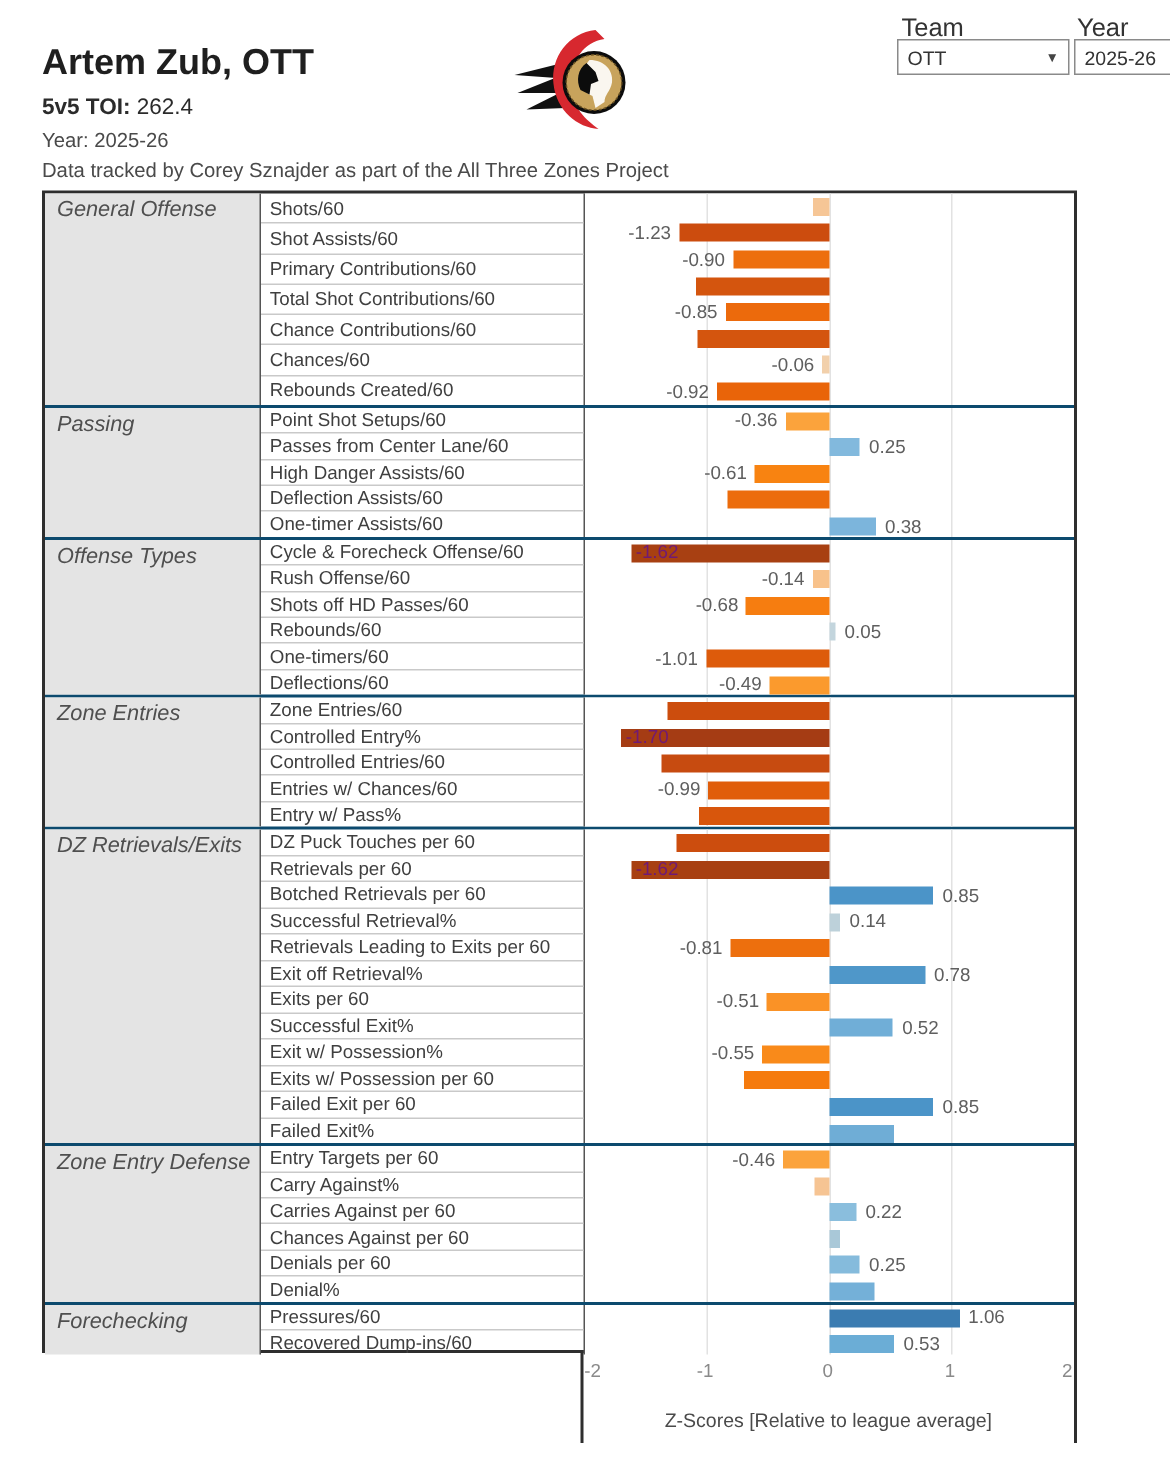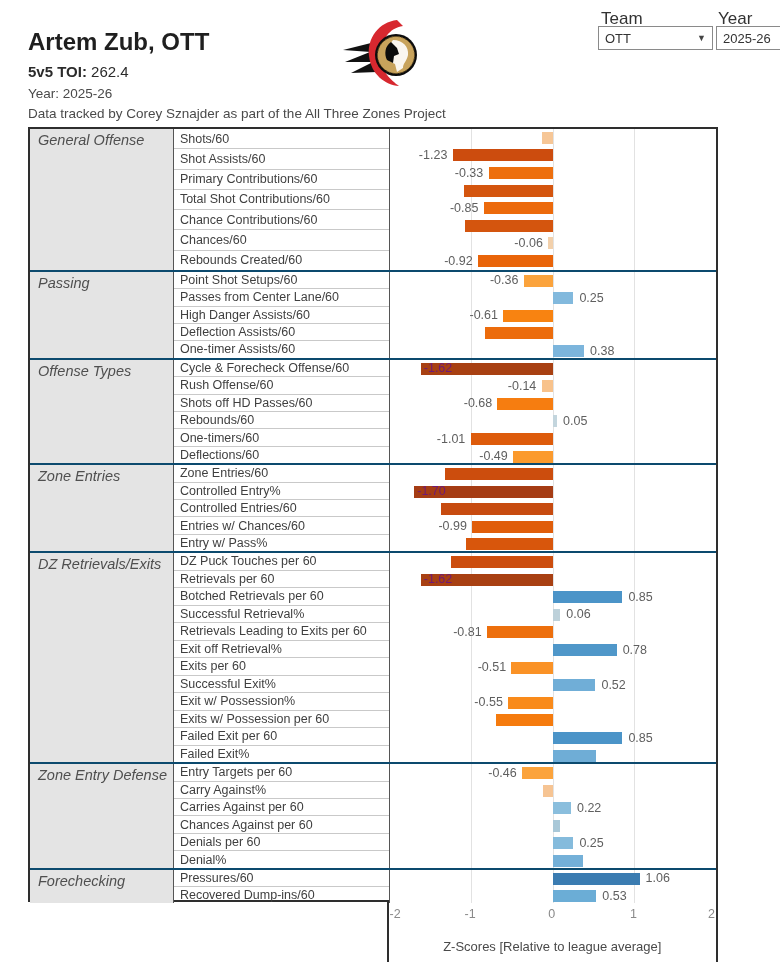--- a/index.html
+++ b/index.html
@@ -95,21 +95,21 @@
           <div class="metric-row">Rebounds Created/60</div>
         </div>
         <div class="chart-col">
           <div class="gridline" style="left: 81.125px;"></div>
           <div class="gridline" style="left: 162.75px;"></div>
           <div class="gridline" style="left: 244.375px;"></div>
           <div class="zbar" style="left: 152.639px; width: 10.6112px; top: 2.9px; background: rgb(246, 198, 150);"></div>
           <div class="zbar" style="left: 62.8513px; width: 100.399px; top: 20.49px; background: rgb(204, 76, 14);"></div>
           <span class="zlabel" style="top: 19.09px; line-height: 14px; right: 268.649px;">-1.23</span>
           <div class="zbar" style="left: 98.7662px; width: 64.4838px; top: 38.08px; background: rgb(237, 111, 14);"></div>
-          <span class="zlabel" style="top: 36.68px; line-height: 14px; right: 232.734px;">-0.33</span>
+          <span class="zlabel" style="top: 36.68px; line-height: 14px; right: 232.734px;">-0.90</span>
           <div class="zbar" style="left: 74.2787px; width: 88.9712px; top: 55.67px; background: rgb(212, 85, 14);"></div>
           <div class="zbar" style="left: 93.8687px; width: 69.3812px; top: 73.26px; background: rgb(236, 106, 12);"></div>
           <span class="zlabel" style="top: 71.86px; line-height: 14px; right: 237.631px;">-0.85</span>
           <div class="zbar" style="left: 75.095px; width: 88.155px; top: 90.85px; background: rgb(212, 85, 14);"></div>
           <div class="zbar" style="left: 158.352px; width: 4.8975px; top: 108.44px; background: rgb(242, 208, 171);"></div>
           <span class="zlabel" style="top: 107.04px; line-height: 14px; right: 173.148px;">-0.06</span>
           <div class="zbar" style="left: 88.155px; width: 75.095px; top: 126.03px; background: rgb(233, 100, 9);"></div>
           <span class="zlabel" style="top: 124.63px; line-height: 14px; right: 243.345px;">-0.92</span>
         </div>
       </div>
@@ -206,21 +206,21 @@
         <div class="chart-col">
           <div class="gridline" style="left: 81.125px;"></div>
           <div class="gridline" style="left: 162.75px;"></div>
           <div class="gridline" style="left: 244.375px;"></div>
           <div class="zbar" style="left: 61.2188px; width: 102.031px; top: 2.9px; background: rgb(204, 77, 14);"></div>
           <div class="zbar" style="left: 31.0175px; width: 132.232px; top: 20.49px; background: rgb(168, 64, 18);"></div>
           <span class="zlabel inside" style="top: 19.09px; line-height: 14px; left: 34.0175px;">-1.62</span>
           <div class="zbar" style="left: 163.25px; width: 69.3812px; top: 38.08px; background: rgb(75, 148, 200);"></div>
           <span class="zlabel" style="top: 36.68px; line-height: 14px; left: 238.631px;">0.85</span>
           <div class="zbar" style="left: 163.25px; width: 7.34625px; top: 55.67px; background: rgb(189, 209, 218);"></div>
-          <span class="zlabel" style="top: 54.27px; line-height: 14px; left: 176.596px;">0.06</span>
+          <span class="zlabel" style="top: 54.27px; line-height: 14px; left: 176.596px;">0.14</span>
           <div class="zbar" style="left: 97.1337px; width: 66.1162px; top: 73.26px; background: rgb(237, 111, 13);"></div>
           <span class="zlabel" style="top: 71.86px; line-height: 14px; right: 234.366px;">-0.81</span>
           <div class="zbar" style="left: 163.25px; width: 63.6675px; top: 90.85px; background: rgb(79, 151, 201);"></div>
           <span class="zlabel" style="top: 89.45px; line-height: 14px; left: 232.917px;">0.78</span>
           <div class="zbar" style="left: 121.621px; width: 41.6287px; top: 108.44px; background: rgb(250, 146, 38);"></div>
           <span class="zlabel" style="top: 107.04px; line-height: 14px; right: 209.879px;">-0.51</span>
           <div class="zbar" style="left: 163.25px; width: 42.445px; top: 126.03px; background: rgb(112, 174, 215);"></div>
           <span class="zlabel" style="top: 124.63px; line-height: 14px; left: 211.695px;">0.52</span>
           <div class="zbar" style="left: 118.356px; width: 44.8937px; top: 143.62px; background: rgb(249, 138, 26);"></div>
           <span class="zlabel" style="top: 142.22px; line-height: 14px; right: 213.144px;">-0.55</span>

